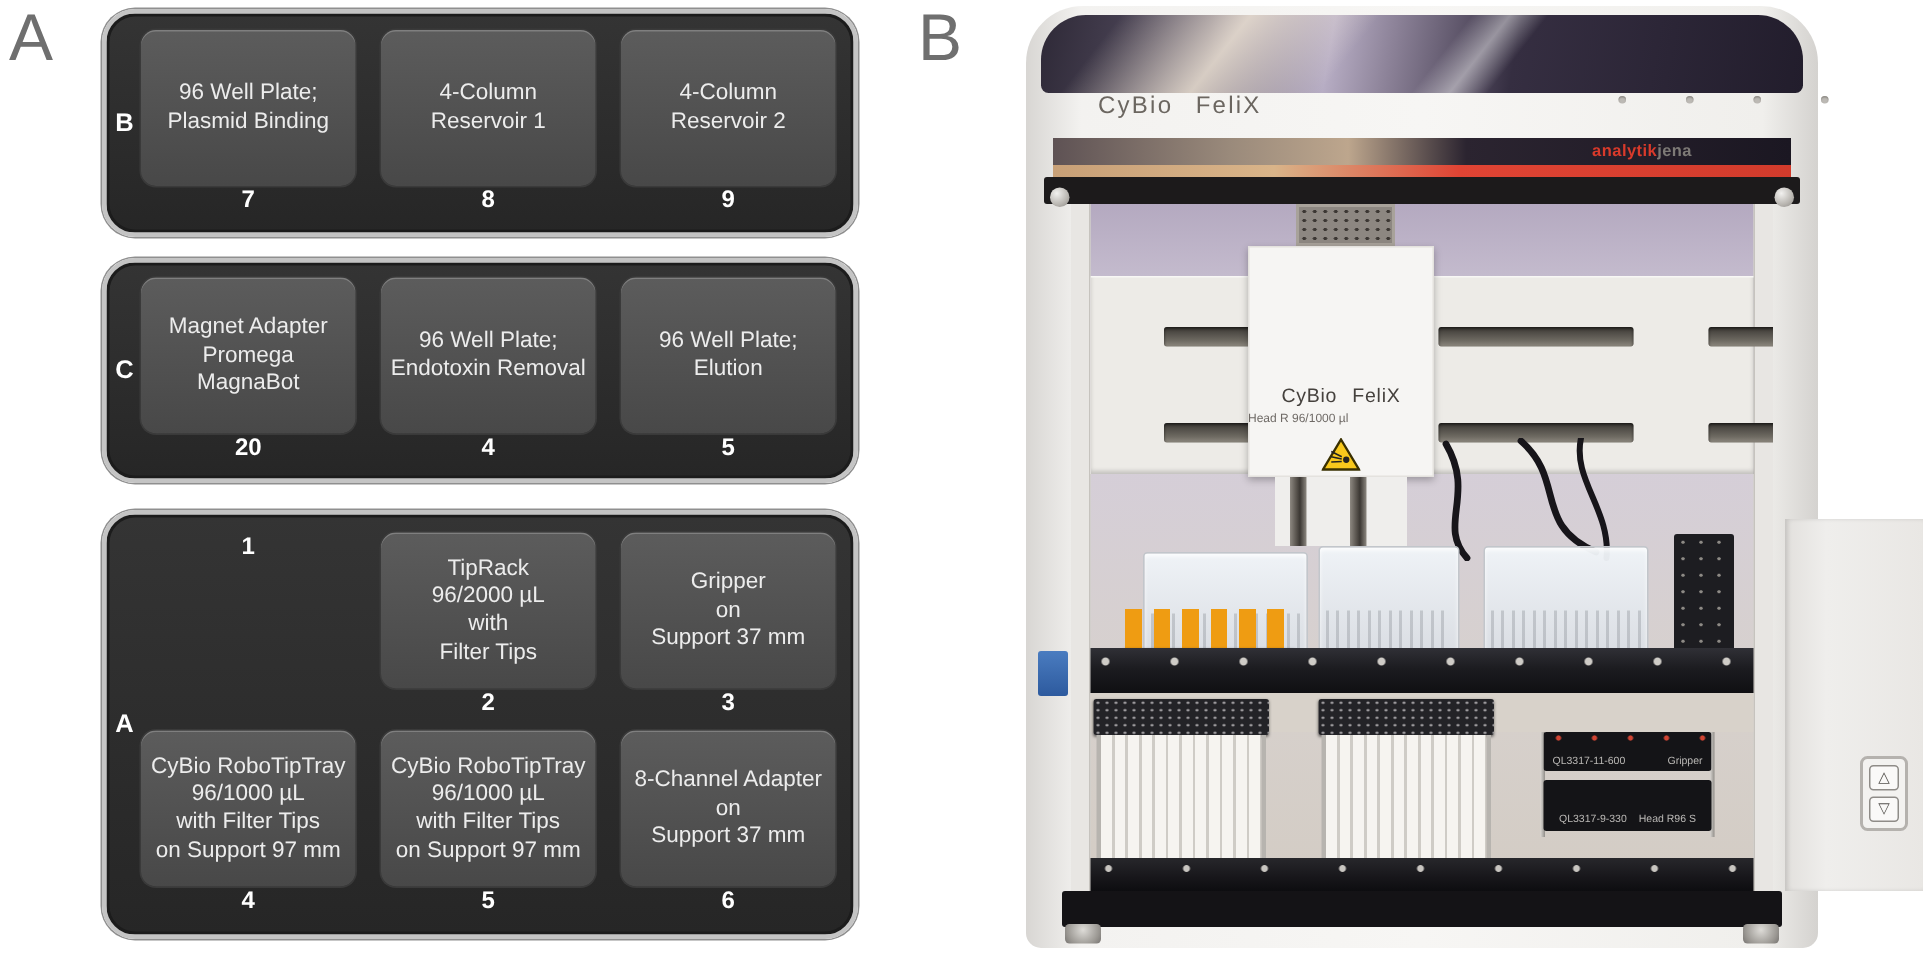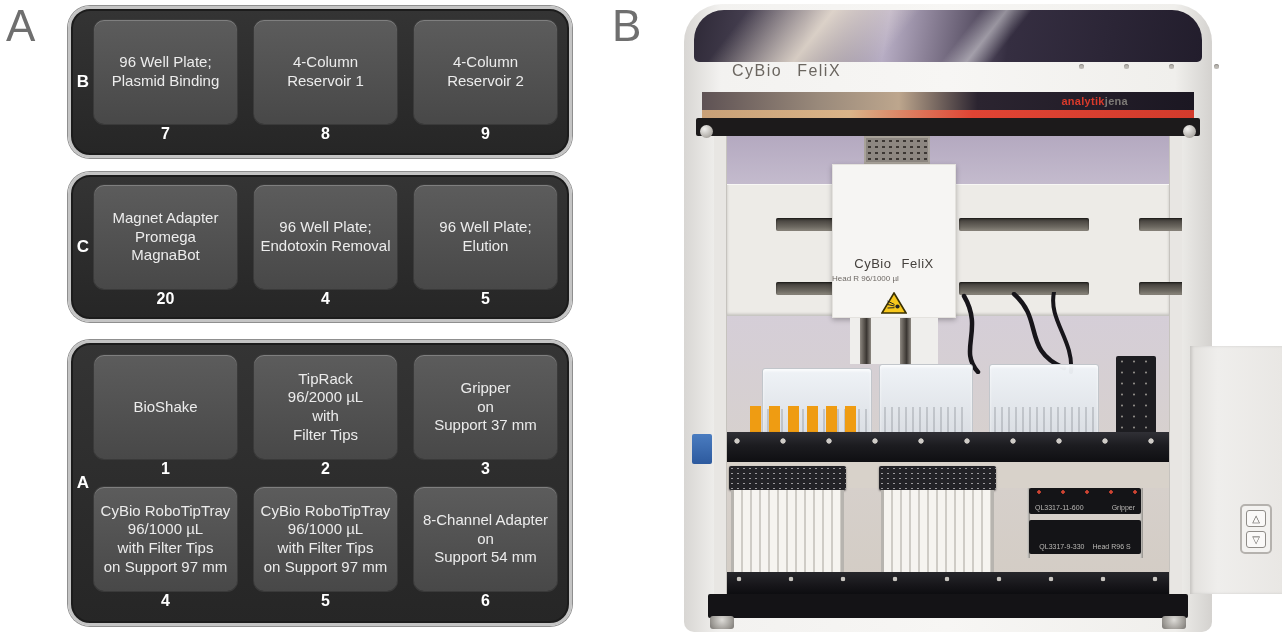--- a/index.html
+++ b/index.html
@@ -186,21 +186,20 @@
 Elution</div>
         <div class="num">5</div>
       </div>
     </div>
   </section>
 
   <section class="tray tray-a">
     <div class="tray-letter">A</div>
     <div class="tray-grid">
       <div class="cell">
-        <div class="slot">BioShake</div>
         <div class="num">1</div>
       </div>
       <div class="cell">
         <div class="slot">TipRack
 96/2000 µL
 with
 Filter Tips</div>
         <div class="num">2</div>
       </div>
       <div class="cell">
@@ -219,21 +218,21 @@
       <div class="cell">
         <div class="slot">CyBio RoboTipTray
 96/1000 µL
 with Filter Tips
 on Support 97 mm</div>
         <div class="num">5</div>
       </div>
       <div class="cell">
         <div class="slot">8-Channel Adapter
 on
-Support 54 mm</div>
+Support 37 mm</div>
         <div class="num">6</div>
       </div>
     </div>
   </section>
 
   <section class="photo">
     <div class="pp body"></div>
     <div class="pp hood">
       <div class="pp streak1"></div>
       <div class="pp streak2"></div>

